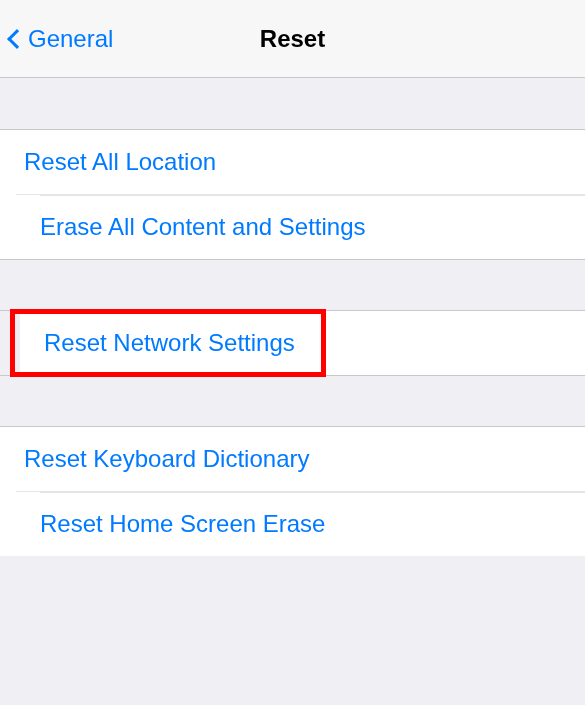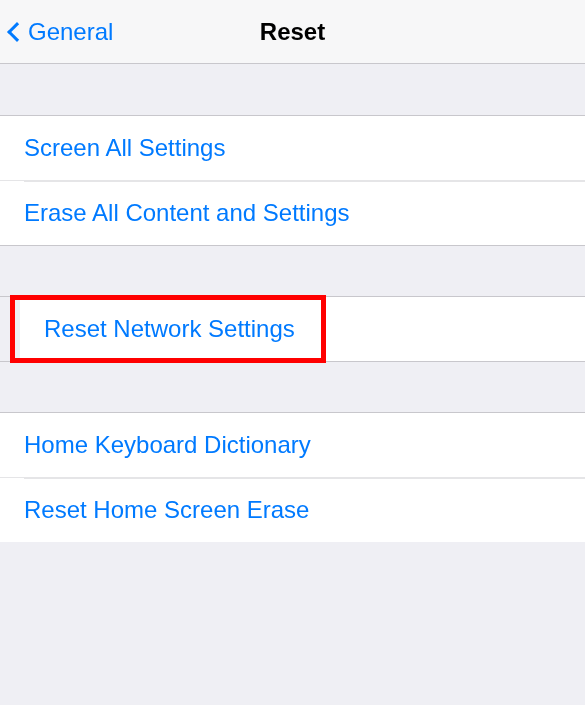--- a/index.html
+++ b/index.html
@@ -9,21 +9,21 @@
     }
     body {
       font-family: -apple-system, BlinkMacSystemFont, "Helvetica Neue", Arial, sans-serif;
       background: #efeff4;
       width: 585px;
       height: 705px;
       overflow: hidden;
     }
     .header {
       background: #f7f7f8;
-      height: 64px;
+      height: 78px;
       border-bottom: 1px solid #c8c7cc;
       position: relative;
       display: flex;
       align-items: center;
     }
     .back-button {
       display: flex;
       align-items: center;
       color: #007aff;
       font-size: 24px;
@@ -61,21 +61,21 @@
     }
     .list-item {
       padding: 18px 24px;
       font-size: 24px;
       color: #007aff;
       cursor: pointer;
       position: relative;
     }
     .list-item + .list-item {
       border-top: 1px solid #e5e5e7;
-      margin-left: 0;
+      margin-left: 16px;
     }
     .list-item .divider {
       position: absolute;
       left: 24px;
       right: 0;
       top: 0;
       height: 1px;
       background: #e5e5e7;
     }
     .highlight-box {
@@ -96,21 +96,21 @@
     <span class="back-chevron"></span>
     <span>General</span>
   </div>
   <div class="header-title">Reset</div>
 </div>
 
 <div class="section-gap first"></div>
 
 <div class="list-group">
   <div class="list-item">
-    <span>Screen All Settings</span>
+    <span>Reset All Location</span>
   </div>
   <div class="list-item">
     <div class="divider"></div>
     <span>Erase All Content and Settings</span>
   </div>
 </div>
 
 <div class="section-gap"></div>
 
 <div class="section-wrap">
@@ -119,19 +119,19 @@
       <span>Reset Network Settings</span>
     </div>
   </div>
   <div class="highlight-box" style="left:10px; top:-2px; width:316px; height:68px;"></div>
 </div>
 
 <div class="section-gap"></div>
 
 <div class="list-group">
   <div class="list-item">
-    <span>Home Keyboard Dictionary</span>
+    <span>Reset Keyboard Dictionary</span>
   </div>
   <div class="list-item">
     <div class="divider"></div>
     <span>Reset Home Screen Erase</span>
   </div>
 </div>
 
 </body></html>

